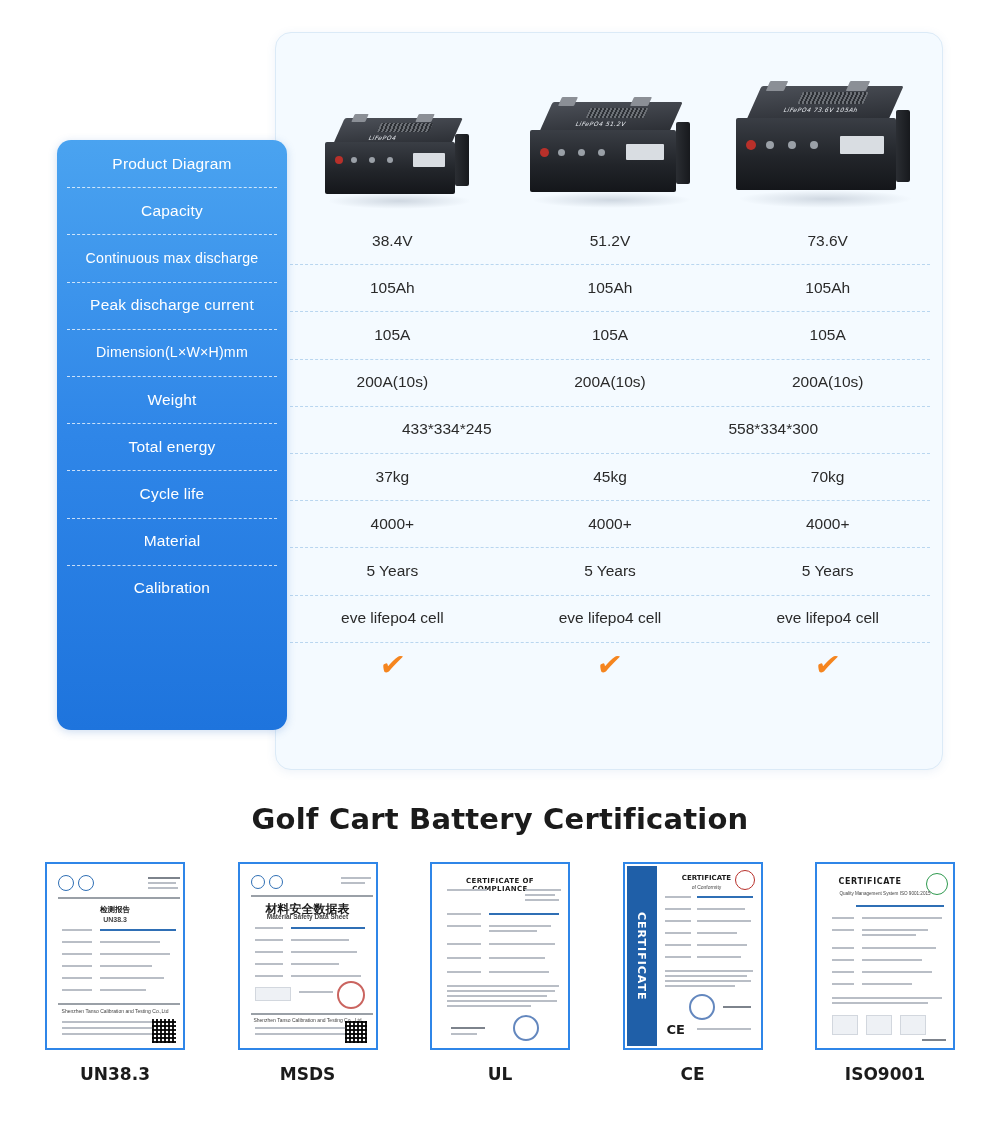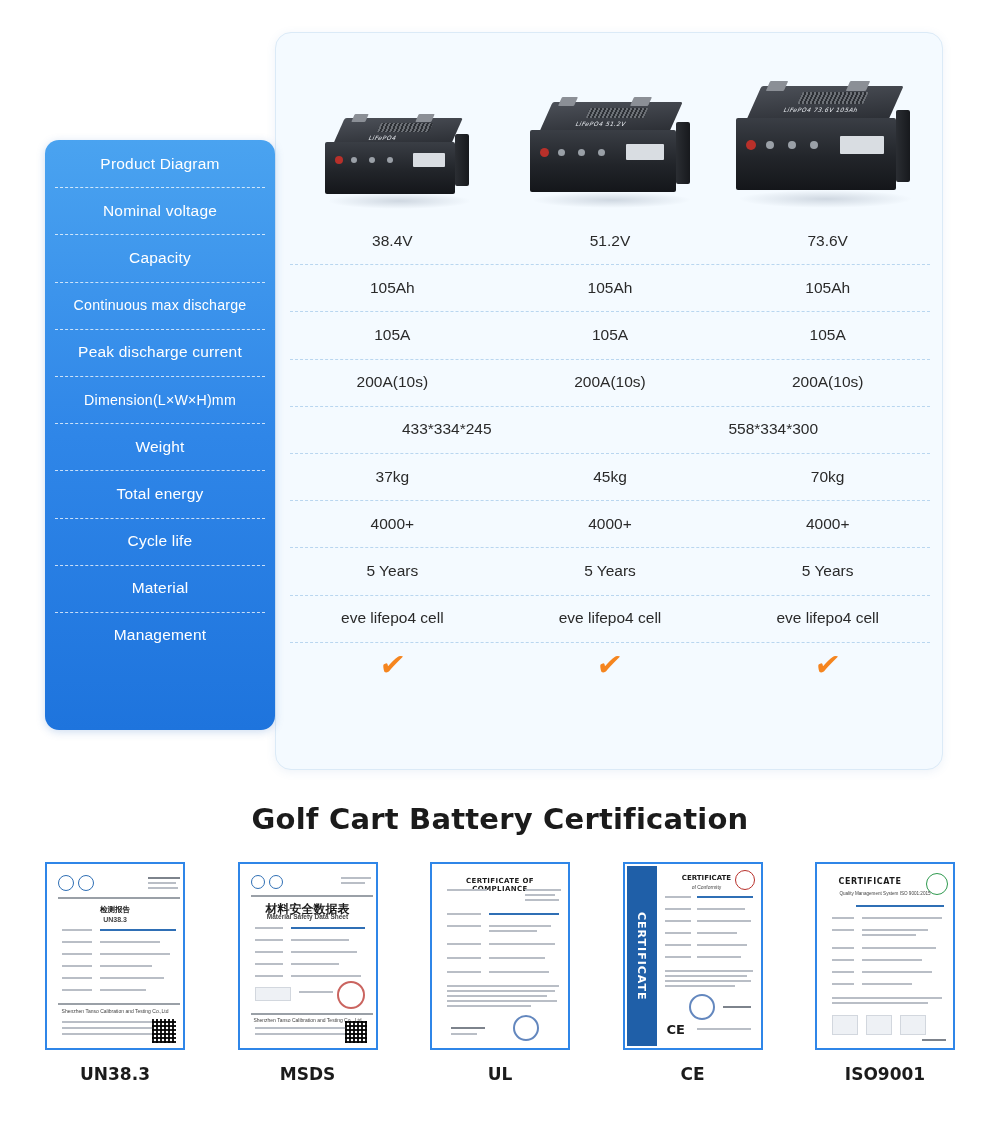--- a/index.html
+++ b/index.html
@@ -17,21 +17,21 @@
   #spec-area {
     position: absolute;
     left: 0; top: 0;
     width: 1000px;
     height: 790px;
   }
 
   
   #label-col {
     position: absolute;
-    left: 45px;
+    left: 57px;
     top: 140px;
     width: 230px;
     height: 590px;
     background: linear-gradient(180deg, #4aa3f0 0%, #2f86e8 50%, #1e74dd 100%);
     border-radius: 14px;
     box-shadow: 0 2px 8px rgba(60,120,200,0.25);
     padding: 0;
     z-index: 3;
   }
   .label-cell {
@@ -287,30 +287,29 @@
 </style>
 </head>
 <body>
 
 <div id="spec-area">
 
   <div id="value-card"></div>
 
   <div id="label-col">
     <div class="label-cell">Product Diagram</div>
-    <div class="label-cell">Nominal voltage</div>
     <div class="label-cell">Capacity</div>
     <div class="label-cell narrow">Continuous max discharge</div>
     <div class="label-cell">Peak discharge current</div>
     <div class="label-cell narrow">Dimension(L×W×H)mm</div>
     <div class="label-cell">Weight</div>
     <div class="label-cell">Total energy</div>
     <div class="label-cell">Cycle life</div>
     <div class="label-cell">Material</div>
-    <div class="label-cell">Management</div>
+    <div class="label-cell">Calibration</div>
   </div>
 
   <div id="product-row">
 
     <div class="prod-cell">
       <div class="battery" style="width:160px;height:115px;">
         <div class="bat-shadow" style="left:10px;top:103px;width:145px;height:16px;"></div>
 
         <div class="bat-top" style="left:22px;top:28px;width:118px;height:26px;transform:skewX(-24deg);"></div>
         <div class="bat-vent" style="left:62px;top:33px;width:52px;height:9px;transform:skewX(-24deg);"></div>

